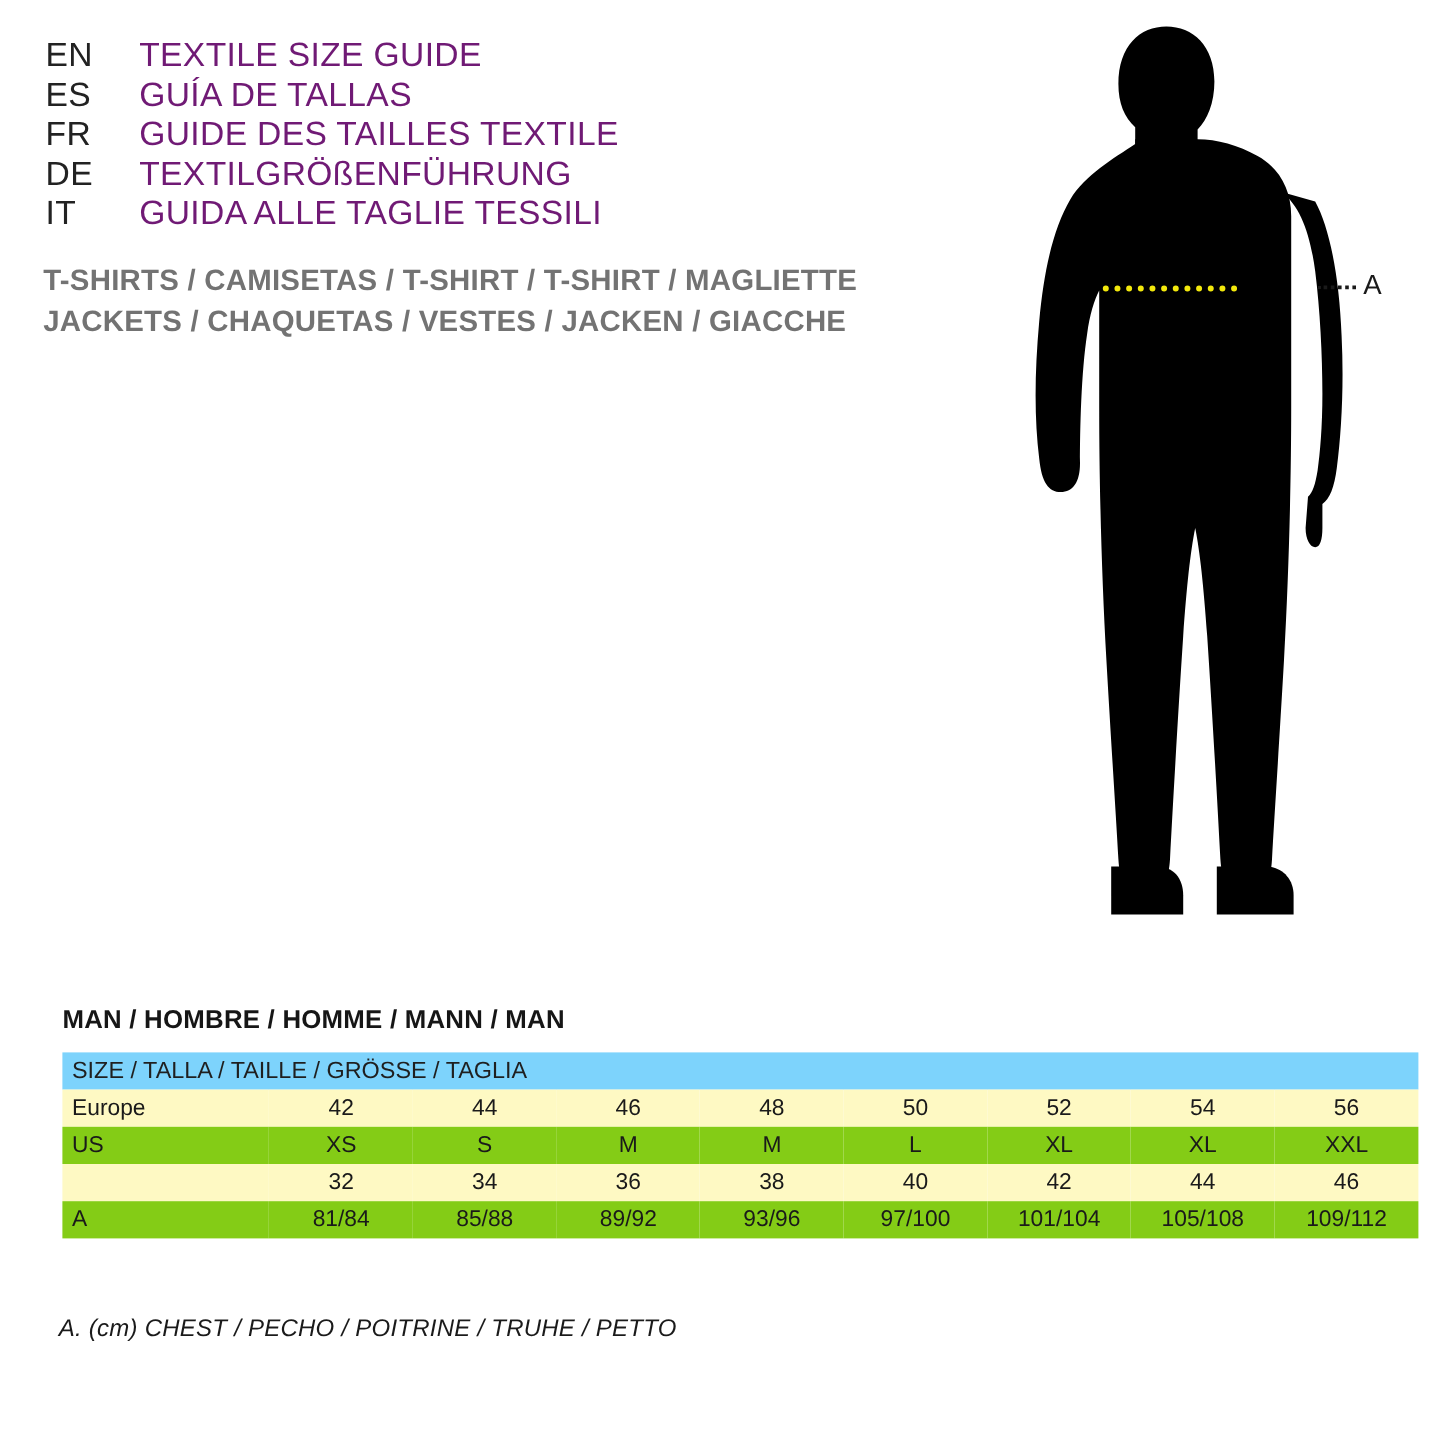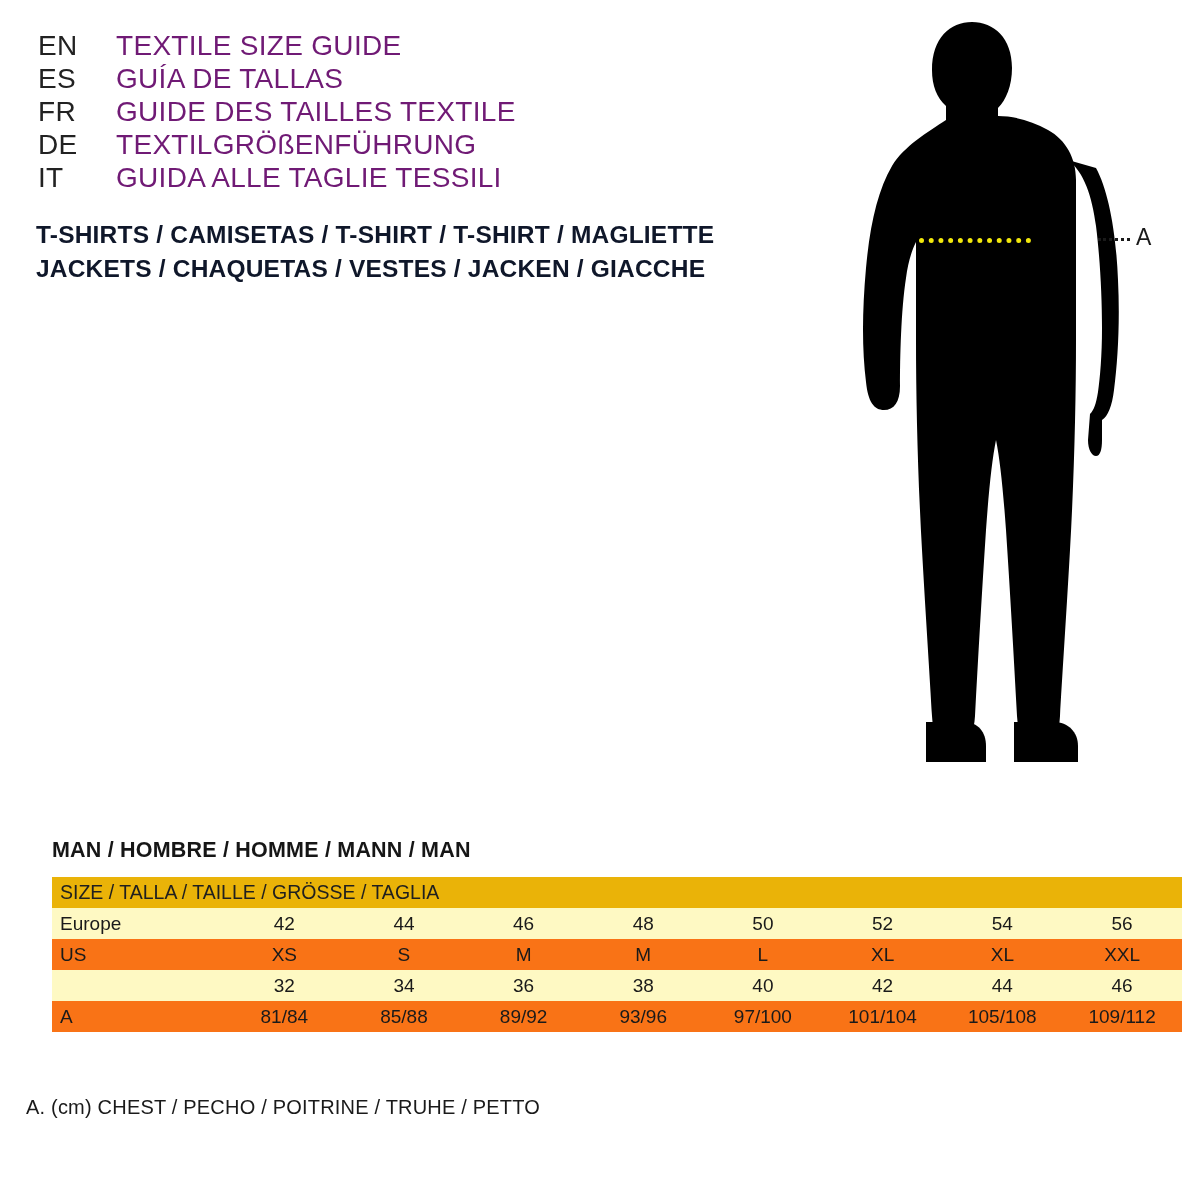--- a/index.html
+++ b/index.html
@@ -43,21 +43,21 @@
     position: absolute;
     left: 36px;
     top: 218px;
     width: 760px;
   }
   .category-line {
     font-size: 24.5px;
     font-weight: bold;
     letter-spacing: 0.2px;
     line-height: 34px;
-    color: #0f172a;
+    color: #737373;
   }
 
   
   .figure-area {
     position: absolute;
     left: 800px;
     top: 10px;
     width: 400px;
     height: 780px;
   }
@@ -110,47 +110,48 @@
     border-collapse: collapse;
     font-size: 19px;
     color: #1a1a1a;
   }
   table.size-table td {
     padding: 0;
     height: 31px;
     vertical-align: middle;
   }
   .row-head td {
-    background: #eab308;
+    background: #7dd3fc;
     font-size: 19.5px;
     color: #1f1f1f;
     height: 30px;
   }
   .row-shade td {
     background: #fef9c3;
   }
   .row-plain td {
-    background: #f97316;
+    background: #84cc16;
   }
   .cell-label {
     text-align: left;
     padding-left: 8px !important;
     width: 165px;
   }
   .cell-val {
     text-align: center;
     width: 120px;
   }
   .footnote {
     position: absolute;
-    left: 26px;
+    left: 49px;
     top: 1096px;
     font-size: 20px;
     letter-spacing: 0.2px;
     color: #1a1a1a;
+    font-style: italic;
   }
 </style>
 </head>
 <body>
 
 <div class="lang-block">
   <div class="lang-row">
     <span class="lang-code">EN</span>
     <span class="lang-text">TEXTILE SIZE GUIDE</span>
   </div>

